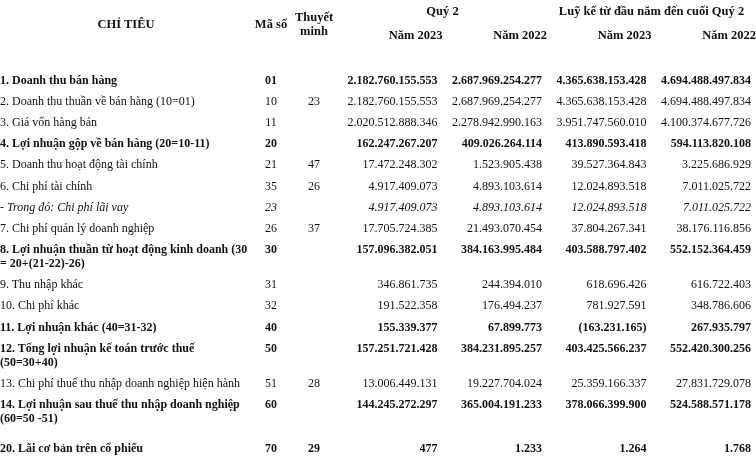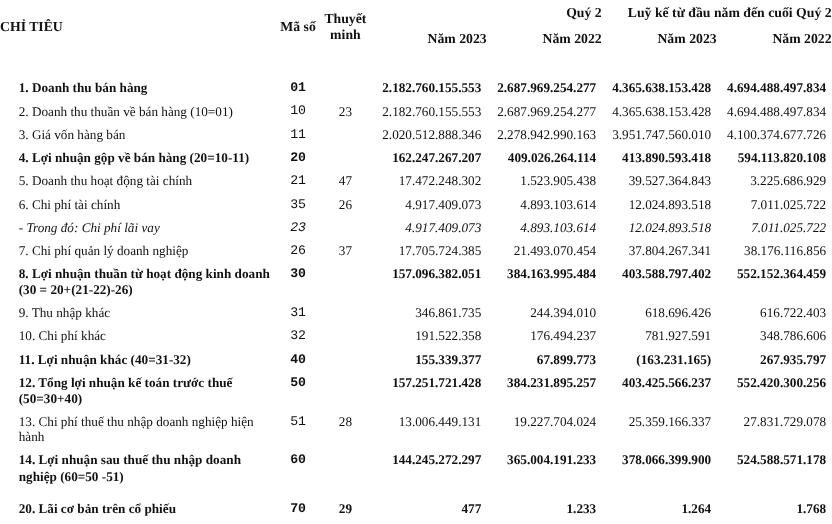--- a/index.html
+++ b/index.html
@@ -28,33 +28,33 @@
   col.c-note  { width: 48px; }
   col.c-num   { width: 104.5px; }
 
   thead th {
     font-weight: bold;
     padding: 2px 0;
     vertical-align: middle;
     line-height: 1.15;
     font-size: 12.5px;
   }
-  th.h-label { text-align: left; }
+  th.h-label { text-align: center; }
   th.h-code, th.h-note { text-align: center; }
-  th.h-group { text-align: right; white-space: nowrap; padding-top: 4px; margin-top: 19px; }
+  th.h-group { text-align: center; white-space: nowrap; padding-top: 4px; margin-top: 19px; }
   th.h-year  { text-align: right; padding-top: 8px; padding-bottom: 6px; }
 
   tbody td {
     padding: 4px 0 3px 0;
     line-height: 1.18;
     vertical-align: top;
   }
   tbody tr:first-child td { padding-top: 24px; }
-  td.c-label { padding-left: 17px; padding-right: 4px; text-align: left; }
-  td.c-code  { text-align: center; font-family: Liberation Mono, monospace; }
+  td.c-label { padding-left: 0; padding-right: 4px; text-align: left; }
+  td.c-code  { text-align: center; }
   td.c-note  { text-align: center; }
   td.num     { text-align: right; padding-right: 5px; white-space: nowrap; }
 
   tr.bold   { font-weight: bold; }
   tr.italic { font-style: italic; }
 
   tbody tr:last-child td { padding-top: 12px; }
   tbody tr:last-child td.num {
     border-bottom: 4px double #000000;
     padding-bottom: 22px;

